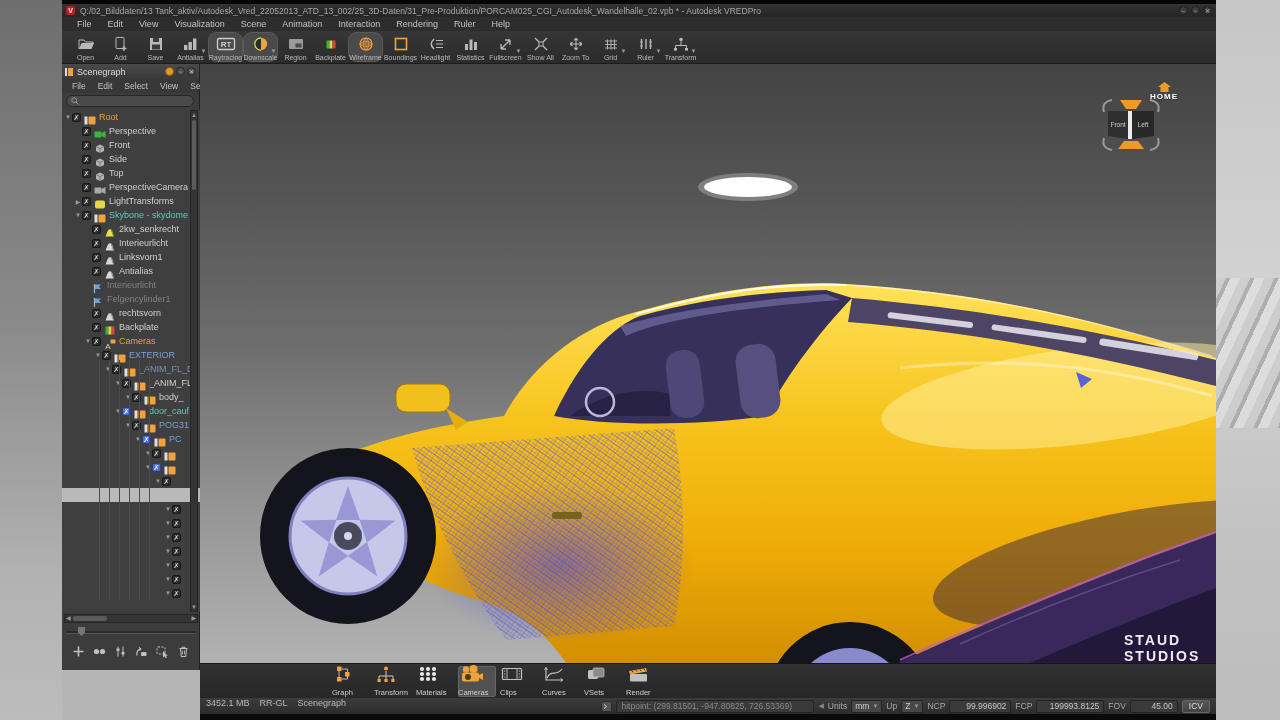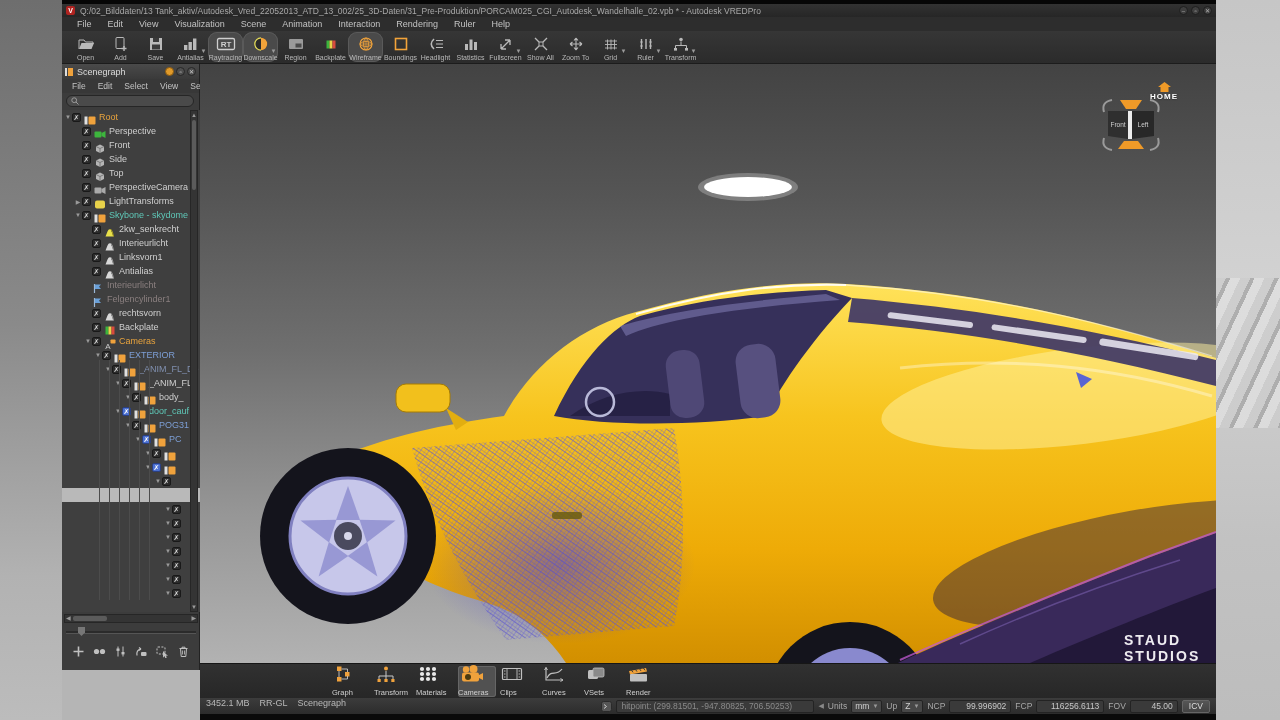--- a/index.html
+++ b/index.html
@@ -927,34 +927,34 @@
       <span>3452.1 MB</span>
       <span>RR-GL</span>
       <span>Scenegraph</span>
     </div>
     <div class="sb-spacer"></div>
     <div class="sb-group">
       <svg width="11" height="11" viewBox="0 0 11 11">
         <rect x="0.5" y="0.5" width="10" height="10" rx="2" fill="#555" stroke="#2a2a2a"></rect>
         <path d="M3 3.5 L5.5 5.5 L3 7.5" stroke="#ccc" stroke-width="1" fill="none"></path>
       </svg>
-      <div class="sb-field sb-hit">hitpoint: (299.81501, -947.80825, 706.50253)</div>
+      <div class="sb-field sb-hit">hitpoint: (299.81501, -947.80825, 726.53369)</div>
       <span style="color:#888;font-size:7px">◀</span>
       <span class="sb-label">Units</span>
       <div class="sb-select">
         <span>mm</span>
           <span class="arr">▼</span>
       </div>
       <span class="sb-label">Up</span>
       <div class="sb-select">
         <span>Z</span>
           <span class="arr">▼</span>
       </div>
       <span class="sb-label">NCP</span>
       <div class="sb-field" style="width:52px">99.996902</div>
       <span class="sb-label">FCP</span>
-      <div class="sb-field" style="width:58px">116256.6113</div>
+      <div class="sb-field" style="width:58px">199993.8125</div>
       <span class="sb-label">FOV</span>
       <div class="sb-field" style="width:38px">45.00</div>
       <div class="sb-btn">ICV</div>
     </div>
   </div>
 </div>
 
 </body></html>

